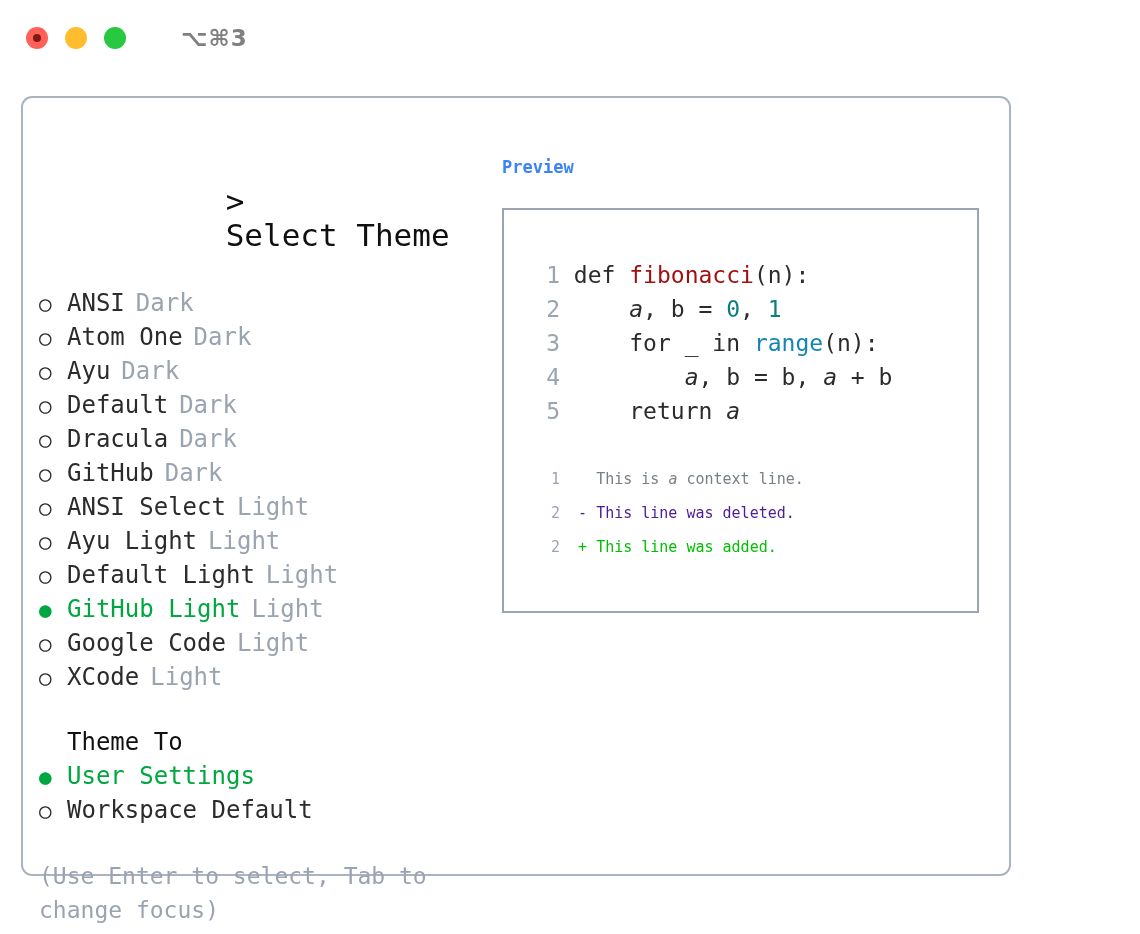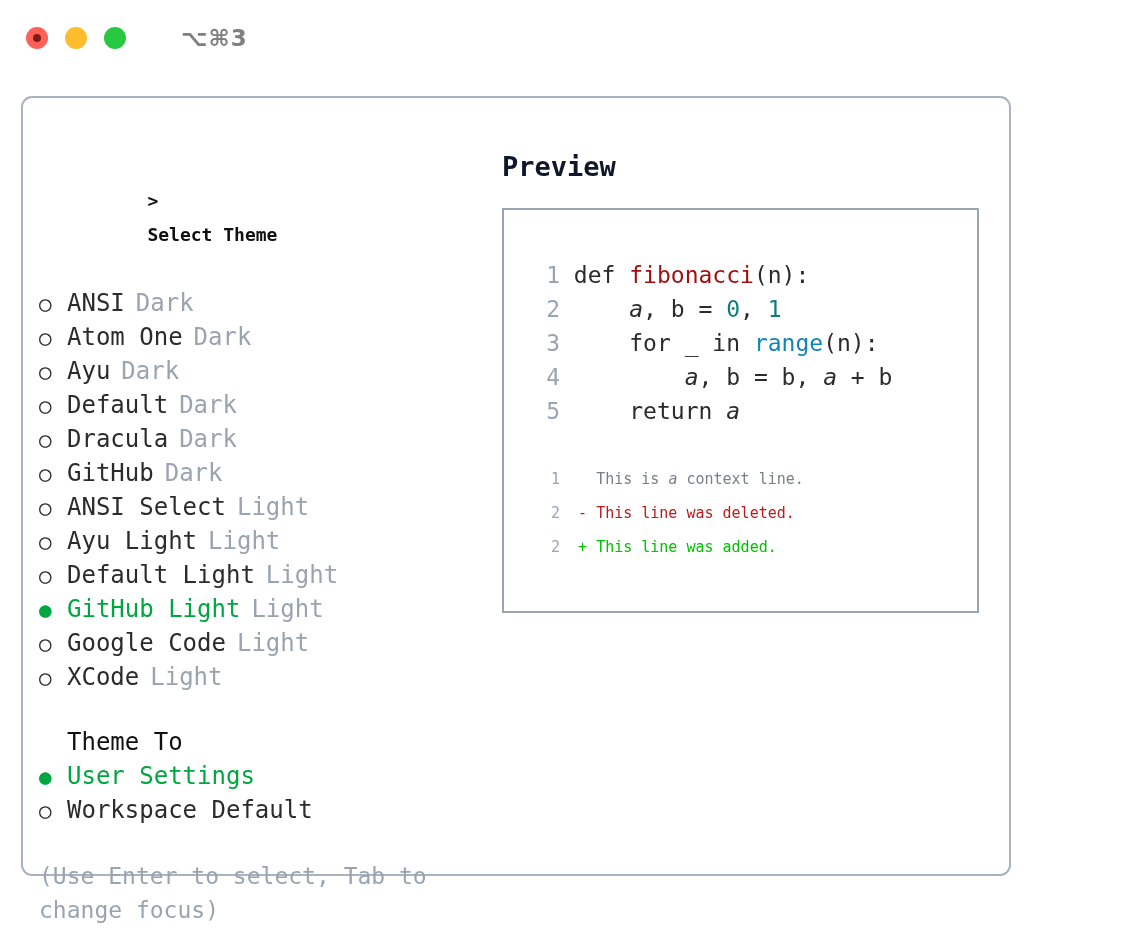--- a/index.html
+++ b/index.html
@@ -89,22 +89,22 @@
 
   
   .left-col {
     position: absolute;
     left: 16px;
     top: 52px;
     width: 470px;
   }
 
   .section-header {
-    font-size: 18px;
-    font-weight: bold;
+    font-size: 31px;
+    font-weight: normal;
     color: #101010;
     line-height: 34px;
     white-space: pre;
   }
   .section-header .caret { color: #101010; }
 
   .opt-row {
     display: flex;
     align-items: baseline;
     height: 34px;
@@ -146,23 +146,23 @@
   }
 
   
   .right-col {
     position: absolute;
     left: 479px;
     top: 52px;
     width: 490px;
   }
   .preview-title {
-    font-size: 27px;
+    font-size: 17px;
     font-weight: bold;
-    color: #0f172a;
+    color: #3b82f6;
     line-height: 34px;
   }
   .preview-box {
     margin-top: 24px;
     width: 477px;
     height: 405px;
     border: 2px solid #9aa5b1;
     box-sizing: border-box;
     background: #ffffff;
     position: relative;
@@ -188,21 +188,21 @@
   .tok-def   { color: #2b2b2b; }
   .tok-fn    { color: #a01010; }
   .tok-num   { color: #0b7f7f; }
   .tok-call  { color: #1186b5; }
   .tok-var   { color: #2b2b2b; font-style: italic; }
   .spacer-line { height: 34px; }
 
   .diff-line { font-size: 15px; line-height: 34px; white-space: pre; }
   .diff-ctx { color: #777f87; }
   .diff-ctx .tok-var { color: #777f87; font-style: italic; }
-  .diff-del { color: #b91c1c; }
+  .diff-del { color: #4c1d95; }
   .diff-add { color: #00c000; }
 </style>
 </head>
 <body>
 
 <div class="window">
 
   <div class="titlebar">
     <div class="lights">
       <span class="dot red"></span>

